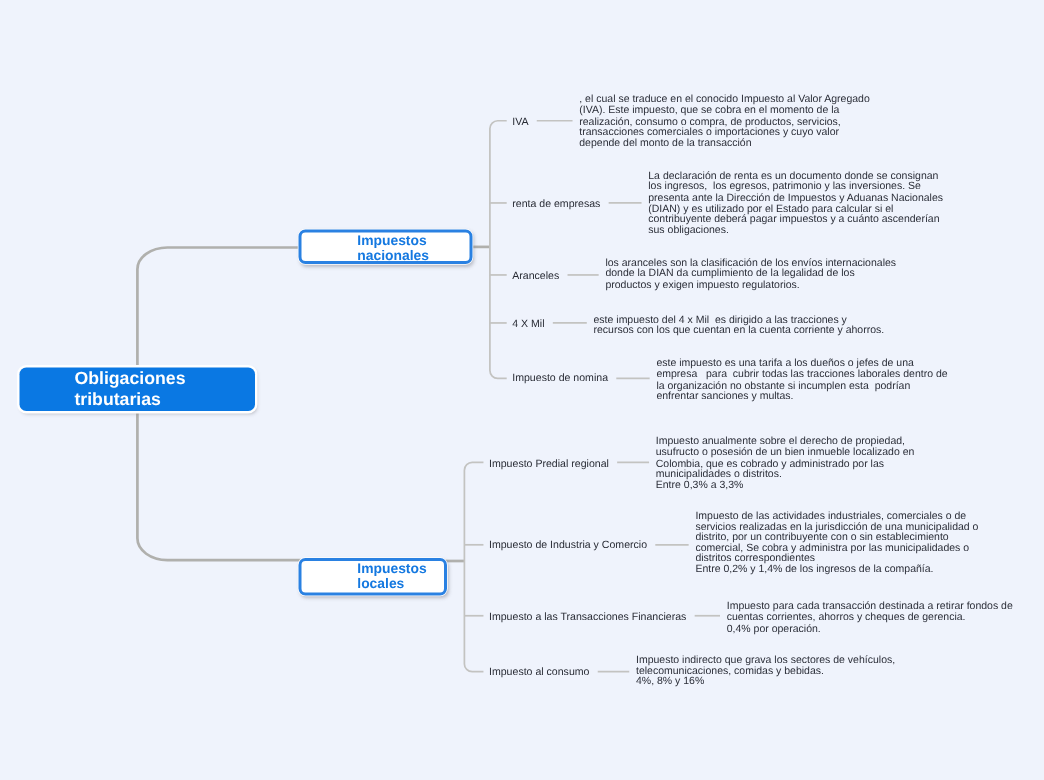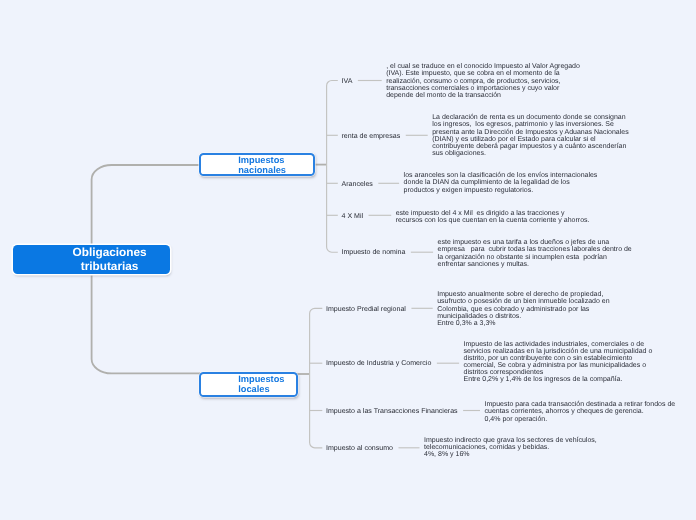--- a/index.html
+++ b/index.html
@@ -9,21 +9,21 @@
        text-rendering:geometricPrecision;}
   #stage{position:relative;width:696px;height:520px;}
   svg.links{position:absolute;left:0;top:0;width:696px;height:520px;
             overflow:visible;pointer-events:none;}
   svg.links path,svg.links line{fill:none;stroke:#c3c3c1;stroke-width:1.15;}
   svg.links path.lvl1{stroke:#b0b0ad;stroke-width:1.8;}
   .node{position:absolute;box-sizing:border-box;padding-left:37px;}
   .root{background:#0a78e3;color:#ffffff;font-weight:bold;font-size:11.8px;
         border-radius:4.5px;display:flex;align-items:center;justify-content:center;
         letter-spacing:0px;
-        box-shadow:0 0 0 1.6px #ffffff, 1px 1.5px 2.5px rgba(120,120,130,.45);text-align:center;}
+        box-shadow:0 0 0 1.6px #ffffff, 1px 1.5px 2.5px rgba(120,120,130,.45);}
   .main{background:#ffffff;color:#1478e0;font-weight:bold;font-size:9.25px;
         border:2px solid #2a81e2;border-radius:4.6px;display:flex;align-items:center;
         justify-content:center;
         box-shadow:0 0 0 0.5px #ffffff, 1px 1.5px 2.5px rgba(120,120,130,.45);}
   .leaf{position:absolute;font-size:7.05px;color:#282b34;white-space:nowrap;
         line-height:8px;}
   .desc{position:absolute;font-size:7px;color:#2b2e38;line-height:7.15px;
         white-space:pre;}
 </style>
 </head>

